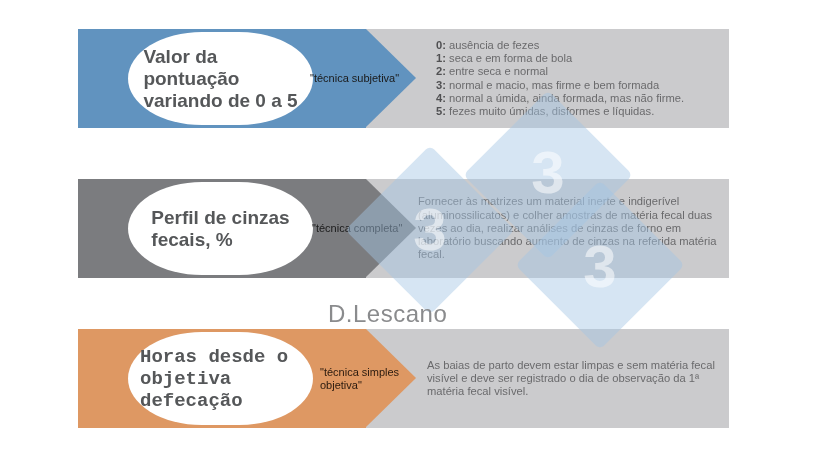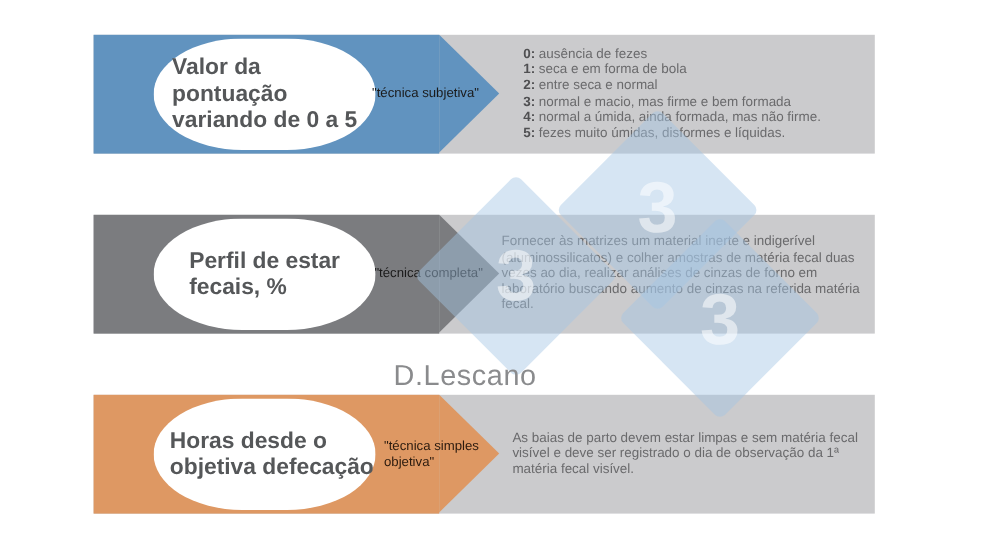--- a/index.html
+++ b/index.html
@@ -56,32 +56,32 @@
       <li><b>5:</b><span> fezes muito úmidas, disformes e líquidas.</span></li>
     </ul>
   </div>
 </div>
 
 <div class="row row2">
   <div class="band"></div>
   <div class="arrow"></div>
   <div class="pill shape">
     <div>
-      <div>Perfil de estar</div>
+      <div>Perfil de cinzas</div>
       <div>fecais, %</div>
     </div>
   </div>
   <div class="tag" style="left:234px;">"técnica completa"</div>
   <div class="desc" style="left:340px; width:306px;">Fornecer às matrizes um material inerte e indigerível (aluminossilicatos) e colher amostras de matéria fecal duas vezes ao dia, realizar análises de cinzas de forno em laboratório buscando aumento de cinzas na referida matéria fecal.</div>
 </div>
 
 <div class="row row3">
   <div class="band"></div>
   <div class="arrow"></div>
-  <div class="pill shape" style="justify-content:center; padding-left:12px; width:173px; text-align:left;">
+  <div class="pill shape" style="justify-content:center; padding-left:12px; width:173px; text-align:left;font-family:Liberation Mono, monospace;">
     <div>
       <div>Horas desde o</div>
       <div>objetiva defecação</div>
     </div>
   </div>
   <div class="tag" style="left:242px; color:#2a1a0e;">
     <div>
       <div>"técnica simples</div>
       <div>objetiva"</div>
     </div>

